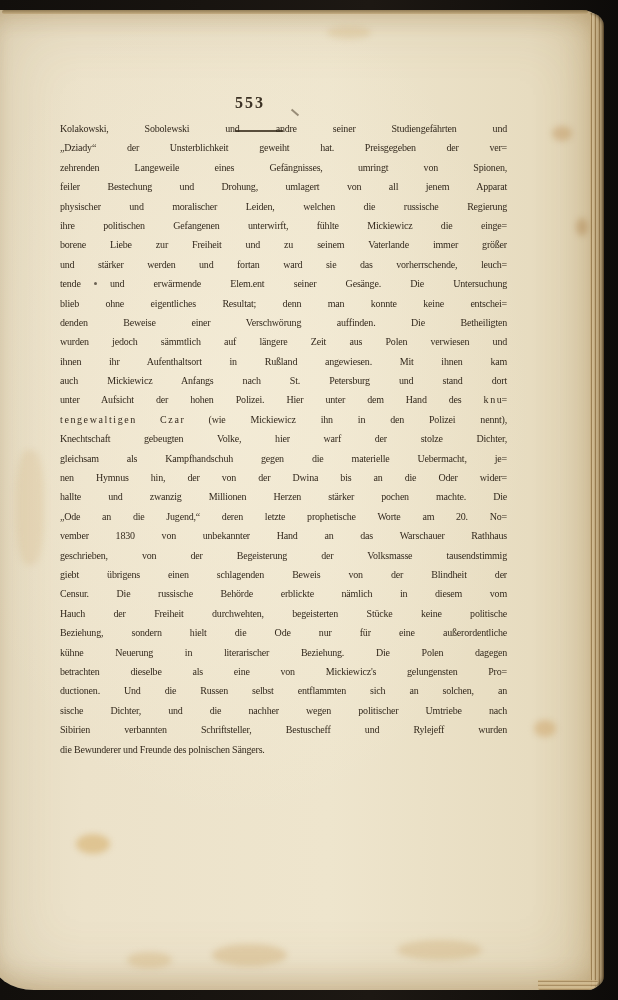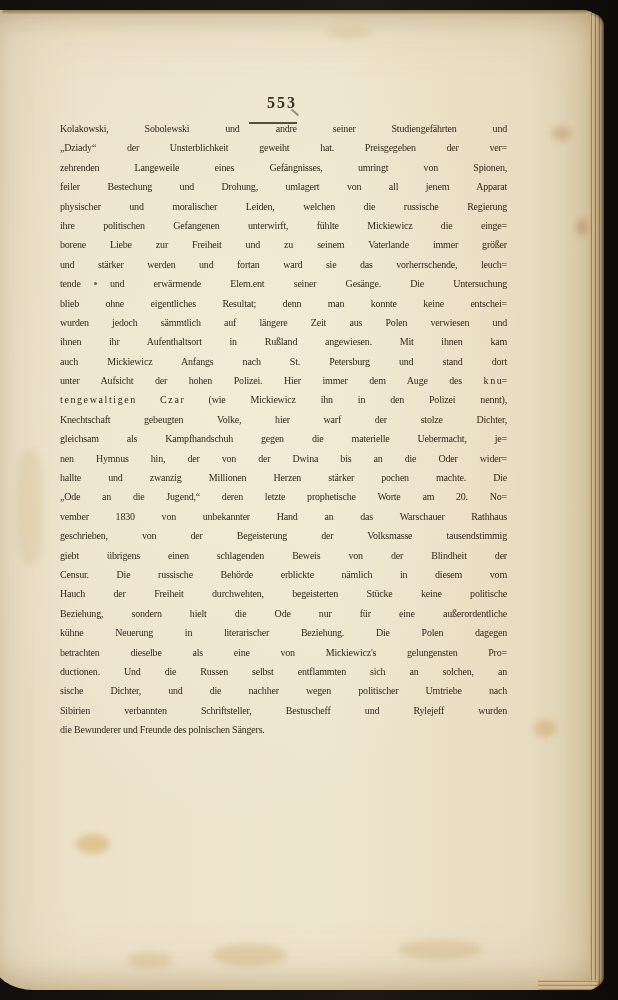--- a/index.html
+++ b/index.html
@@ -67,29 +67,29 @@
     bottom: 0;
     width: 60px;
     height: 10px;
     background: repeating-linear-gradient(180deg, #c8ae80 0 1px, #a2865a 1px 2px, #d2bc92 2px 4px);
     border-radius: 0 0 14px 4px;
     opacity: .85;
   }
   
   .pagenum {
     position: absolute;
-    left: 257px;
+    left: 243px;
     top: 84px;
     width: 48px;
-    text-align: right;
+    text-align: left;
     font-size: 16px;
     font-weight: bold;
     letter-spacing: 2px;
     color: #3b3124;
-    padding-bottom: 10px;
+    padding-bottom: 18px;
     border-bottom: 2px solid rgba(62,50,34,.85);
   }
   
   .textblock {
     position: absolute;
     left: 68px;   
     top: 109px;   
     width: 447px;
     color: #342a1e;
     font-size: 10px;
@@ -134,24 +134,25 @@
         <div class="line">Kolakowski, Sobolewski und andre seiner Studiengefährten und</div>
         <div class="line">„Dziady“ der Unsterblichkeit geweiht hat. Preisgegeben der ver=</div>
         <div class="line">zehrenden Langeweile eines Gefängnisses, umringt von Spionen,</div>
         <div class="line">feiler Bestechung und Drohung, umlagert von all jenem Apparat</div>
         <div class="line">physischer und moralischer Leiden, welchen die russische Regierung</div>
         <div class="line">ihre politischen Gefangenen unterwirft, fühlte Mickiewicz die einge=</div>
         <div class="line">borene Liebe zur Freiheit und zu seinem Vaterlande immer größer</div>
         <div class="line">und stärker werden und fortan ward sie das vorherrschende, leuch=</div>
         <div class="line">tende und erwärmende Elem.ent seiner Gesänge. Die Untersuchung</div>
         <div class="line">blieb ohne eigentliches Resultat; denn man konnte keine entschei=</div>
+        <div class="line">denden Beweise einer Verschwörung auffinden. Die Betheiligten</div>
         <div class="line">wurden jedoch sämmtlich auf längere Zeit aus Polen verwiesen und</div>
         <div class="line">ihnen ihr Aufenthaltsort in Rußland angewiesen. Mit ihnen kam</div>
         <div class="line">auch Mickiewicz Anfangs nach St. Petersburg und stand dort</div>
-        <div class="line">unter Aufsicht der hohen Polizei. Hier immer dem Auge des k n u=</div>
+        <div class="line">unter Aufsicht der hohen Polizei. Hier unter dem Hand des k n u=</div>
         <div class="line">t e n g e w a l t i g e n C z a r (wie Mickiewicz ihn in den Polizei nennt),</div>
         <div class="line">Knechtschaft gebeugten Volke, hier warf der stolze Dichter,</div>
         <div class="line">gleichsam als Kampfhandschuh gegen die materielle Uebermacht, je=</div>
         <div class="line">nen Hymnus hin, der von der Dwina bis an die Oder wider=</div>
         <div class="line">hallte und zwanzig Millionen Herzen stärker pochen machte. Die</div>
         <div class="line">„Ode an die Jugend,“ deren letzte prophetische Worte am 20. No=</div>
         <div class="line">vember 1830 von unbekannter Hand an das Warschauer Rathhaus</div>
         <div class="line">geschrieben, von der Begeisterung der Volksmasse tausendstimmig</div>
         <div class="line">giebt übrigens einen schlagenden Beweis von der Blindheit der</div>
         <div class="line">Censur. Die russische Behörde erblickte nämlich in diesem vom</div>

